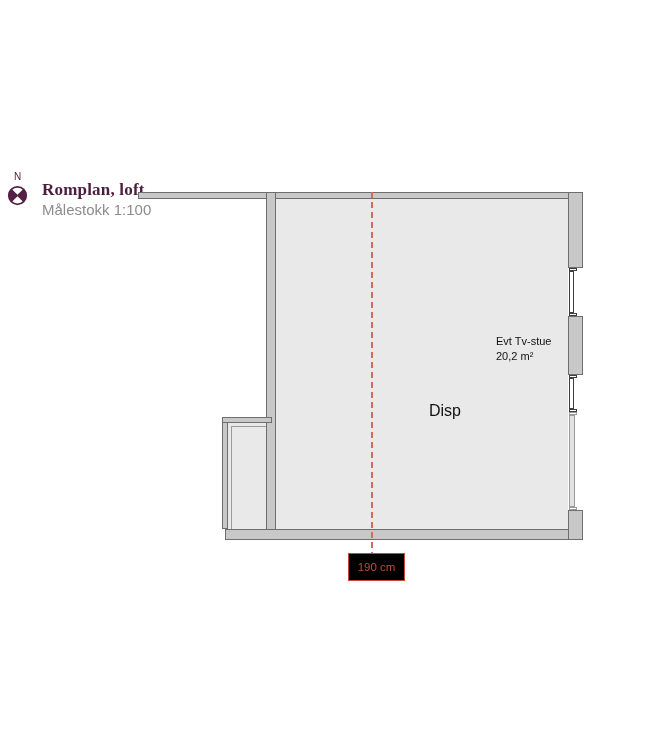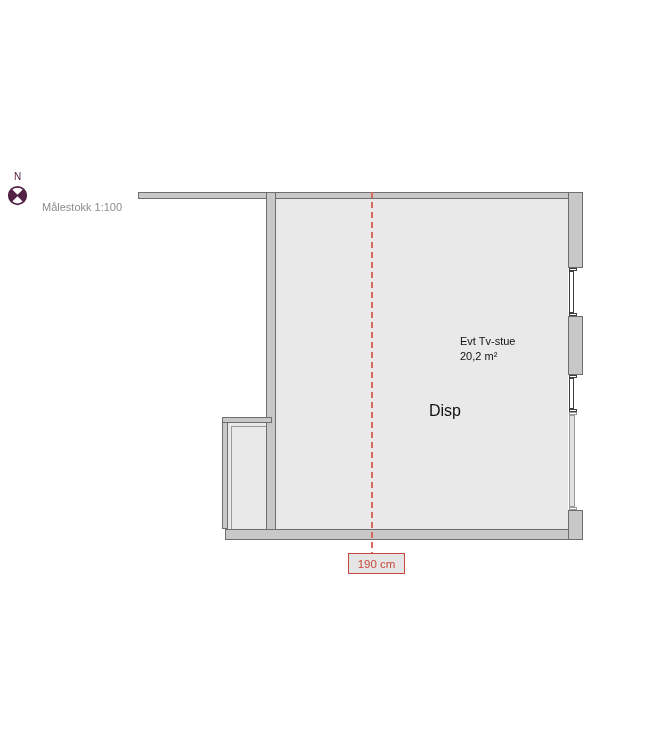--- a/index.html
+++ b/index.html
@@ -5,21 +5,21 @@
   html,body{margin:0;padding:0;}
   body{background:#ffffff;font-family:"Liberation Sans",sans-serif;}
   .canvas{position:relative;width:650px;height:750px;background:#ffffff;overflow:hidden;}
 
   
   .compass-n{position:absolute;left:7px;top:171px;width:21px;text-align:center;
     font-size:10px;color:#542244;font-family:"Liberation Sans",sans-serif;}
   .compass{position:absolute;left:7px;top:185px;width:21px;height:21px;}
   .plan-title{position:absolute;left:42px;top:180px;font-family:"Liberation Serif",serif;
     font-weight:bold;font-size:17px;color:#4b1e3d;letter-spacing:0.2px;}
-  .plan-subtitle{position:absolute;left:42px;top:201px;font-size:11px;color:#8c8c8c;}
+  .plan-subtitle{position:absolute;left:42px;top:201px;font-size:15px;color:#8c8c8c;}
 
   
   .wall{position:absolute;background:#c8c8c8;border:1px solid #6e6e6e;box-sizing:border-box;}
   .interior{position:absolute;background:#e9e9e9;}
 
   .wall-top{left:138px;top:192px;width:445px;height:7px;}
   .room-interior{left:272px;top:196px;width:296px;height:334px;}
   .wall-left{left:266px;top:192px;width:10px;height:348px;}
   .wall-bottom{left:225px;top:529px;width:358px;height:11px;}
 
@@ -47,41 +47,42 @@
   
   .annex-wall-left{left:222px;top:417px;width:6px;height:112px;}
   .annex-wall-top{left:222px;top:417px;width:50px;height:6px;}
   .annex-interior{left:228px;top:423px;width:38px;height:106px;}
   .annex-inner-line{position:absolute;left:231px;top:426px;width:35px;height:103px;
     border-left:1px solid #9a9a9a;border-top:1px solid #9a9a9a;box-sizing:border-box;}
 
   
   .dim-line{position:absolute;left:371px;top:192px;width:2px;height:361px;
     background:repeating-linear-gradient(to bottom,#d4695f 0px,#d4695f 6px,transparent 6px,transparent 10px);}
-  .dim-box{position:absolute;left:348px;top:553px;width:57px;height:21px;background:#e5e5e5;
+  .dim-box{position:absolute;left:348px;top:553px;width:57px;height:28px;background:#000000;
     border:1px solid #c7463d;box-sizing:border-box;display:flex;align-items:center;justify-content:center;
     font-size:11.5px;color:#c7463d;}
 
   
-  .area-label{position:absolute;left:460px;top:334px;font-size:11px;line-height:15px;color:#111111;}
+  .area-label{position:absolute;left:496px;top:334px;font-size:11px;line-height:15px;color:#111111;}
   .room-name{position:absolute;left:429px;top:402px;font-size:16px;color:#111111;}
 </style>
 </head>
 <body>
 
 <div class="canvas">
 
   <div class="compass-n">N</div>
   <svg class="compass" viewBox="0 0 24 24">
     <circle cx="12" cy="12" r="10" fill="none" stroke="#542244" stroke-width="2"></circle>
     <path d="M12,12 L4.93,4.93 A10,10 0 0 0 4.93,19.07 Z" fill="#542244"></path>
     <path d="M12,12 L19.07,4.93 A10,10 0 0 1 19.07,19.07 Z" fill="#542244"></path>
     <line x1="4.93" y1="4.93" x2="19.07" y2="19.07" stroke="#542244" stroke-width="1.2"></line>
     <line x1="19.07" y1="4.93" x2="4.93" y2="19.07" stroke="#542244" stroke-width="1.2"></line>
   </svg>
+  <div class="plan-title">Romplan, loft</div>
   <div class="plan-subtitle">Målestokk 1:100</div>
 
   <div class="interior room-interior"></div>
   <div class="interior annex-interior"></div>
   <div class="annex-inner-line"></div>
 
   <div class="wall wall-top"></div>
   <div class="wall wall-left"></div>
   <div class="wall wall-bottom"></div>
   <div class="wall annex-wall-left"></div>

